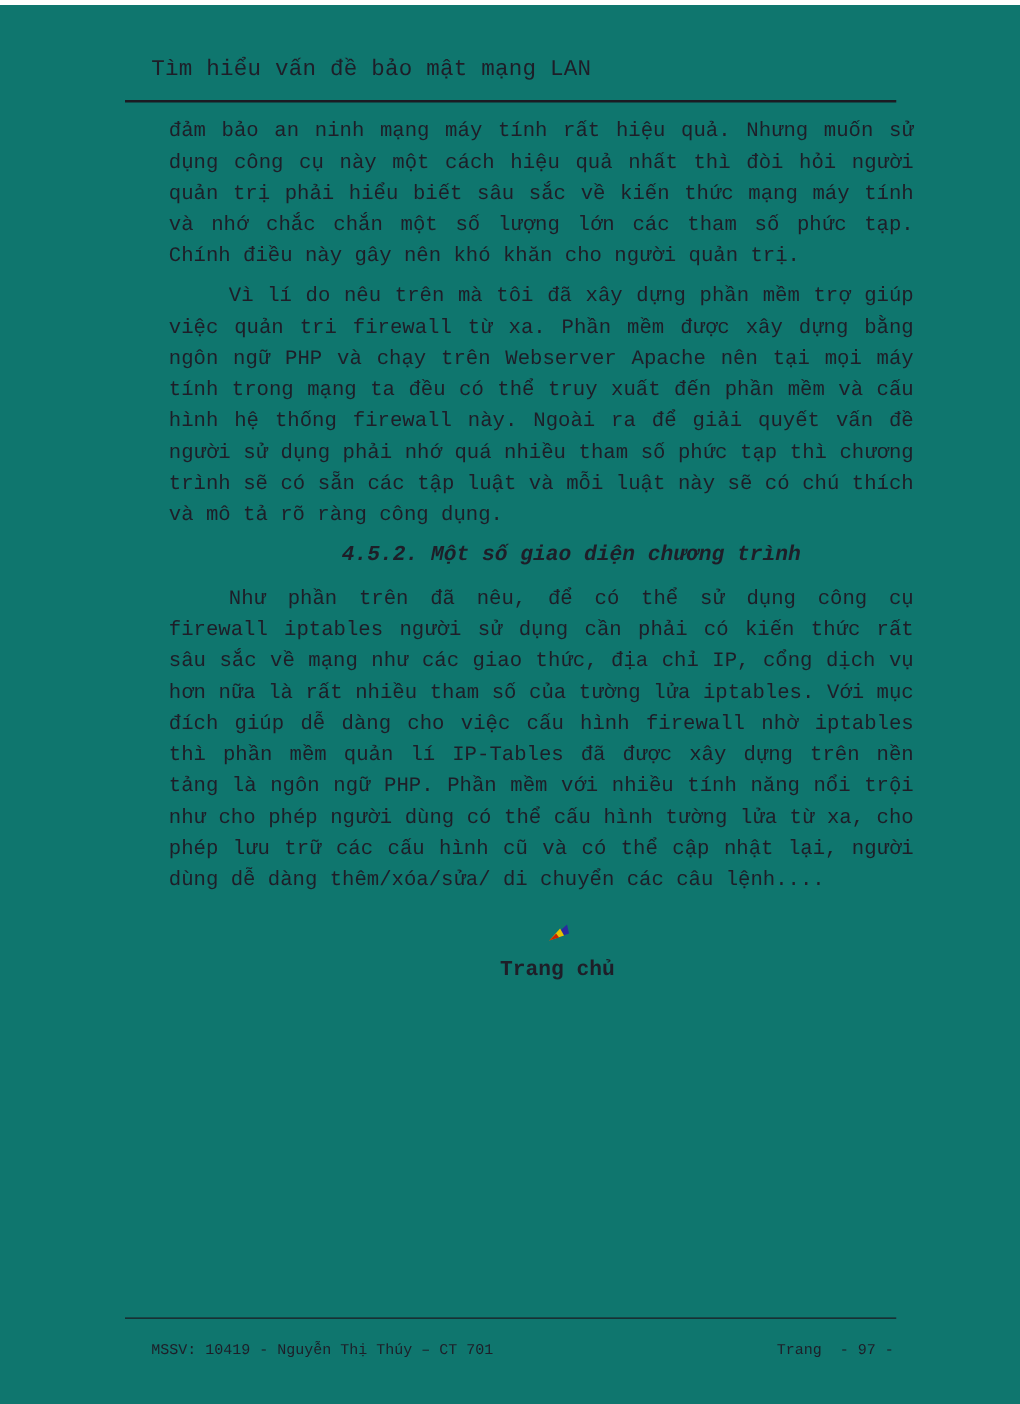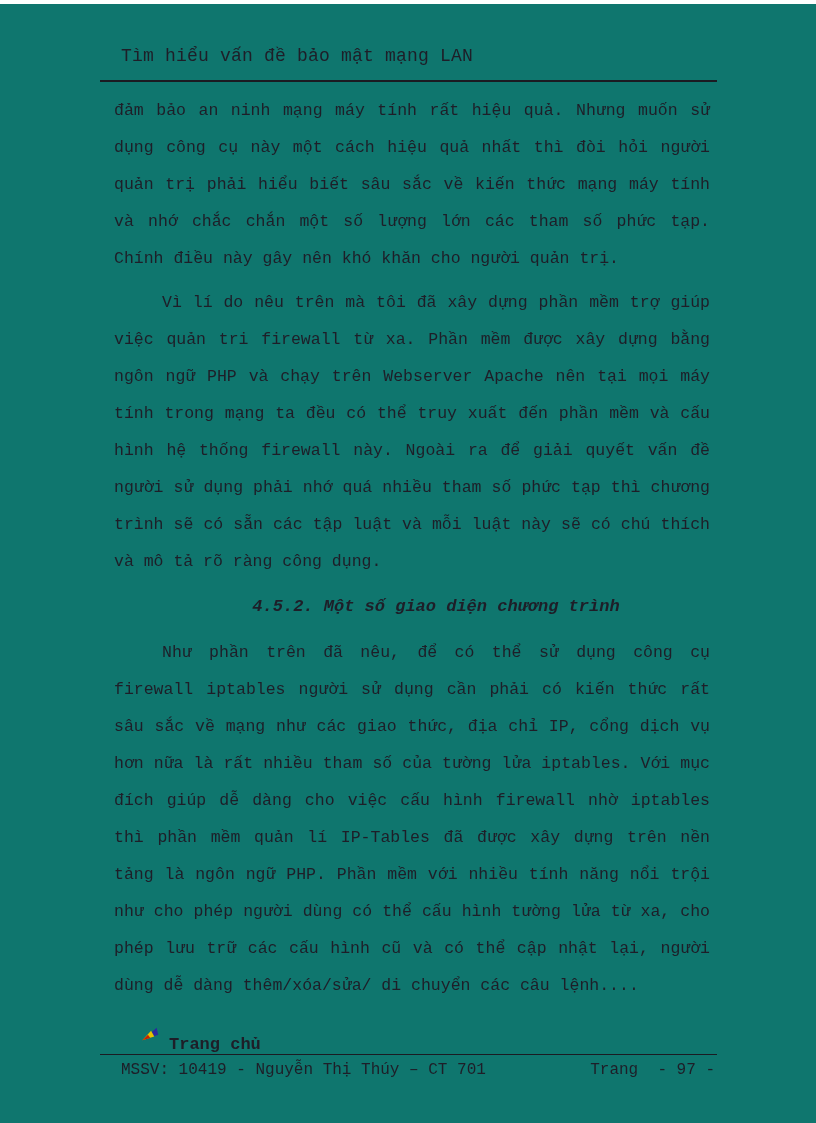--- a/index.html
+++ b/index.html
@@ -28,58 +28,60 @@
   .header-rule {
     position: absolute;
     top: 76px;
     left: 100px;
     width: 617px;
     border-top: 2.6px solid #1b1b22;
   }
   .content {
     position: absolute;
     top: 88px;
-    left: 114px;
+    left: 135px;
     width: 596px;
     font-size: 16.5px;
-    line-height: 37px;
+    line-height: 25px;
     text-align: justify;
   }
   .para { margin-bottom: 7px; }
   .para.indent { text-indent: 48px; }
   .section-heading {
     font-weight: bold;
     font-style: italic;
     font-size: 17px;
     text-indent: 48px;
     margin: 8px 0 9px 0;
     text-align: center;
   }
   .bullet-row {
     margin-top: 22px;
     display: flex;
+    align-items: center;
     gap: 10px;
     padding-left: 26px;
     text-align: left;
+    flex-direction: column;
   }
   .bullet-icon { display: inline-flex; width: 19px; height: 16px; }
   .bullet-label {
     font-weight: bold;
     font-size: 17px;
   }
   .footer {
     position: absolute;
     top: 1050px;
     left: 100px;
     width: 617px;
     border-top: 1.8px solid #1b1b22;
-    padding-top: 6px;
+    padding-top: 18px;
     display: flex;
     justify-content: space-between;
-    font-size: 16px;
+    font-size: 12px;
   }
   .footer-left { padding-left: 21px; }
   .footer-right { padding-right: 2px; white-space: pre; }
 </style>
 </head>
 <body>
 
 <div class="page">
 
   <div class="header">

